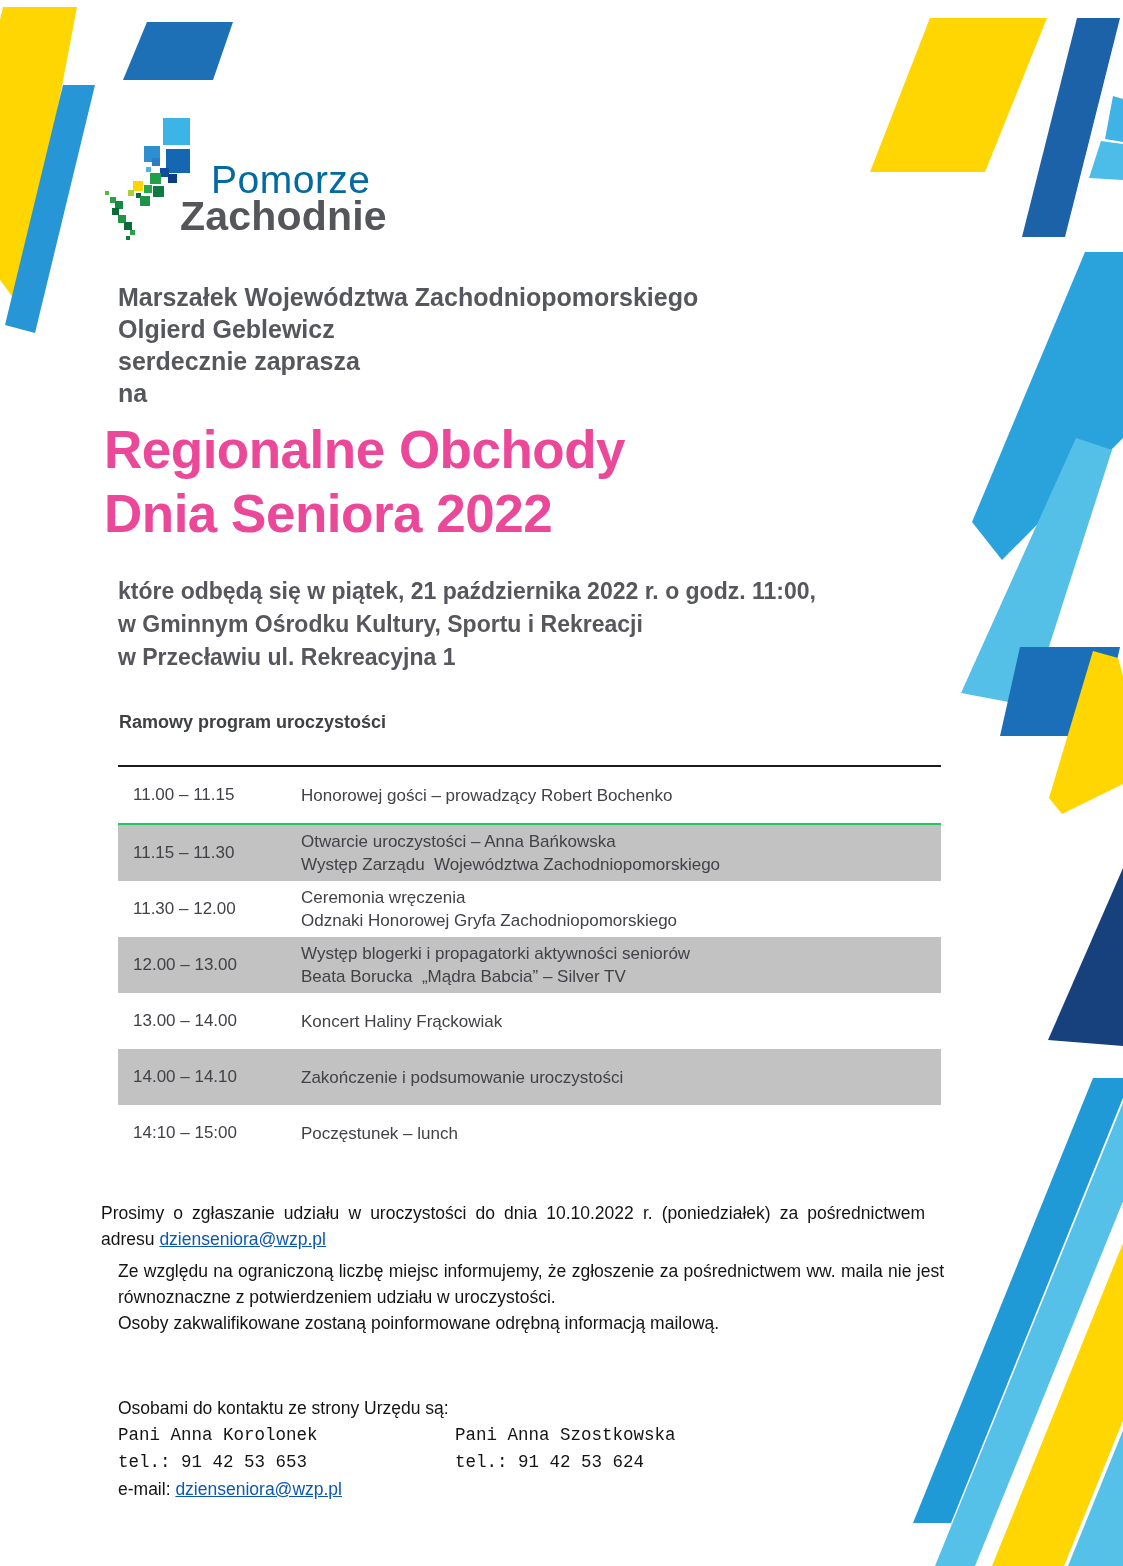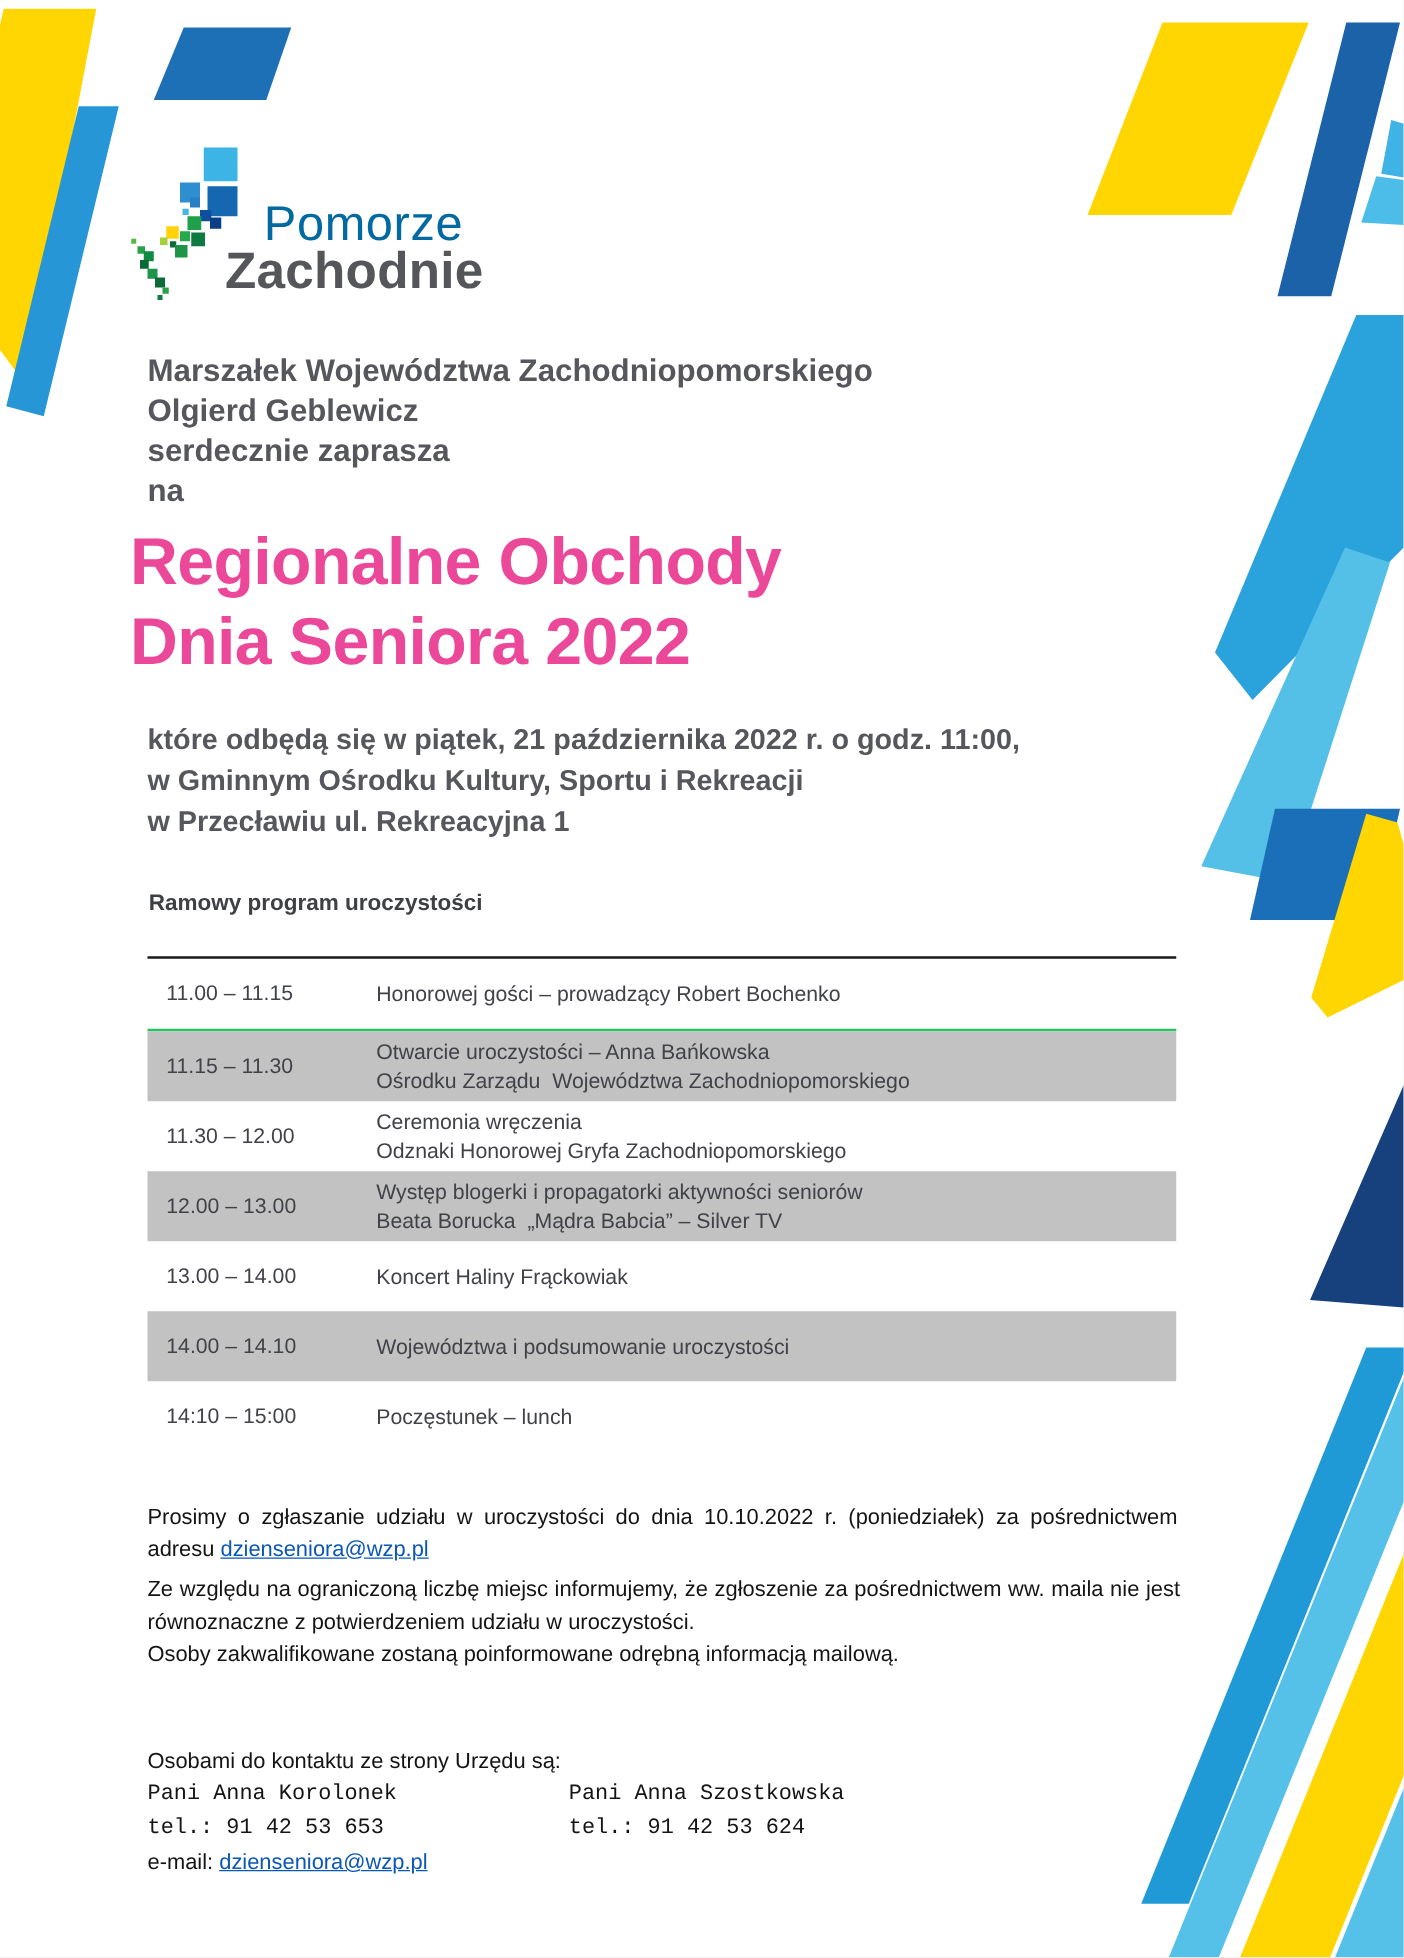--- a/index.html
+++ b/index.html
@@ -23,21 +23,21 @@
 
   .program-heading{position:absolute;left:119px;top:712px;font-size:18px;font-weight:700;color:#3e4044;}
   .program{position:absolute;left:118px;top:765px;width:823px;border-top:2px solid #1b1b1b;font-size:17px;color:#404247;}
   .rows > div.row{display:flex;align-items:center;min-height:50px;padding:3px 0;}
   .rows > div.row:nth-of-type(1){border-bottom:2px solid #22c55e;}
   .rows > div.row:nth-of-type(even){background:#c2c2c2;}
   .cell-time{flex:none;width:150px;padding-left:15px;}
   .cell-desc{flex:1;padding-left:18px;line-height:23px;}
   .cell-desc div{white-space:pre-wrap;}
 
-  .note1{position:absolute;left:118px;top:1182px;width:824px;font-size:17.5px;color:#141414;line-height:26px;text-align:justify;}
+  .note1{position:absolute;left:101px;top:1182px;width:824px;font-size:17.5px;color:#141414;line-height:26px;text-align:justify;}
   .note2{position:absolute;left:118px;top:1258px;width:826px;font-size:17.5px;color:#141414;line-height:26px;}
   .note2 p{margin:0;}
   .note2 .just{text-align:justify;}
   a.doclink{color:#0a57b6;text-decoration:underline;cursor:pointer;}
 
   .contacts{position:absolute;left:118px;top:1395px;font-size:17.5px;color:#141414;line-height:27px;}
   .contact-grid{display:grid;grid-template-columns:337px auto;font-family:Liberation Mono, monospace;}
   .email-line{margin-top:0;}
 </style>
 </head>
@@ -125,21 +125,21 @@
             <div class="cell-desc">
               <div>Honorowej gości – prowadzący Robert Bochenko</div>
               <div></div>
             </div>
           </div>
 
           <div class="row">
             <div class="cell-time">11.15 – 11.30</div>
             <div class="cell-desc">
               <div>Otwarcie uroczystości – Anna Bańkowska</div>
-              <div>Ośrodku Zarządu  Województwa Zachodniopomorskiego</div>
+              <div>Występ Zarządu  Województwa Zachodniopomorskiego</div>
             </div>
           </div>
 
           <div class="row">
             <div class="cell-time">11.30 – 12.00</div>
             <div class="cell-desc">
               <div>Ceremonia wręczenia</div>
               <div>Odznaki Honorowej Gryfa Zachodniopomorskiego</div>
             </div>
           </div>
@@ -156,21 +156,21 @@
             <div class="cell-time">13.00 – 14.00</div>
             <div class="cell-desc">
               <div>Koncert Haliny Frąckowiak</div>
               <div></div>
             </div>
           </div>
 
           <div class="row">
             <div class="cell-time">14.00 – 14.10</div>
             <div class="cell-desc">
-              <div>Województwa i podsumowanie uroczystości</div>
+              <div>Zakończenie i podsumowanie uroczystości</div>
               <div></div>
             </div>
           </div>
 
           <div class="row">
             <div class="cell-time">14:10 – 15:00</div>
             <div class="cell-desc">
               <div>Poczęstunek – lunch</div>
               <div></div>
             </div>

